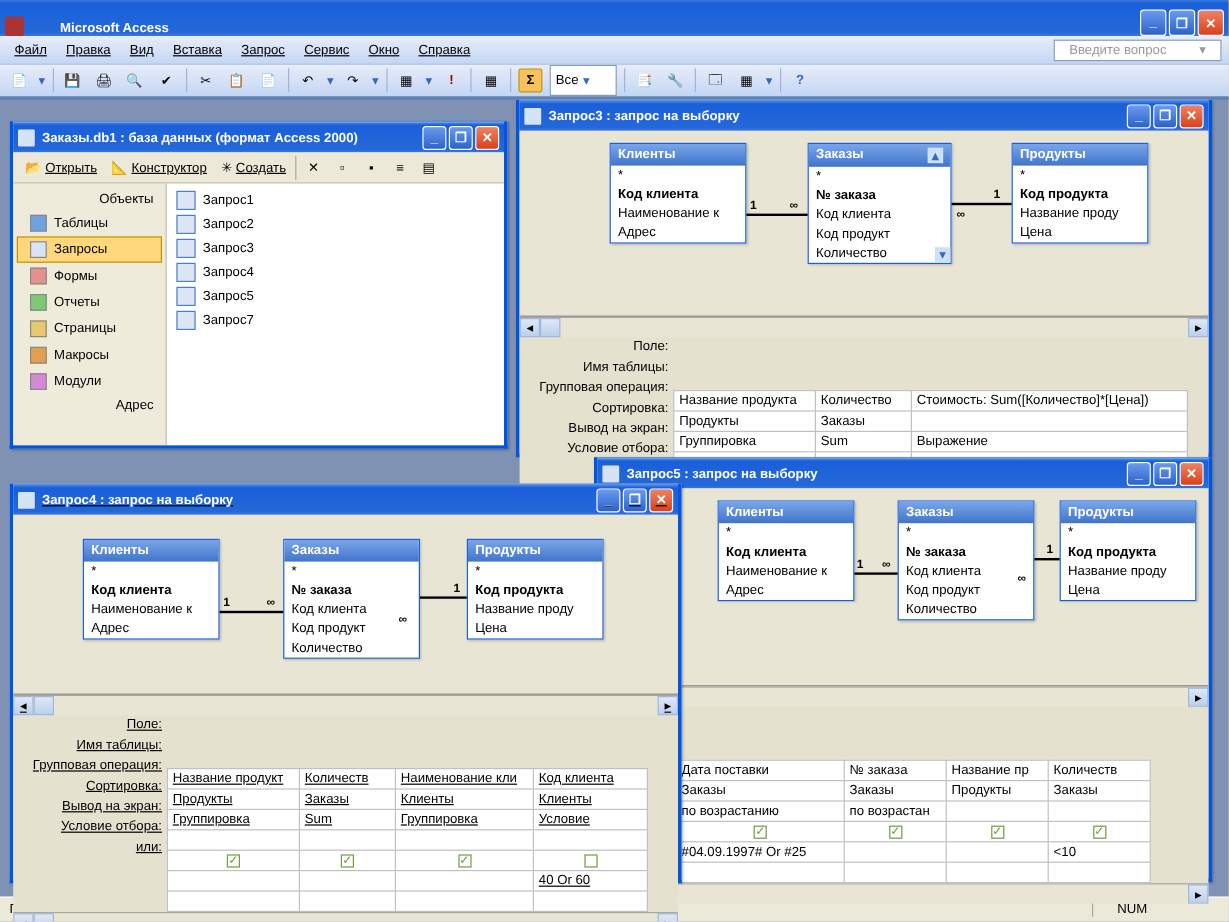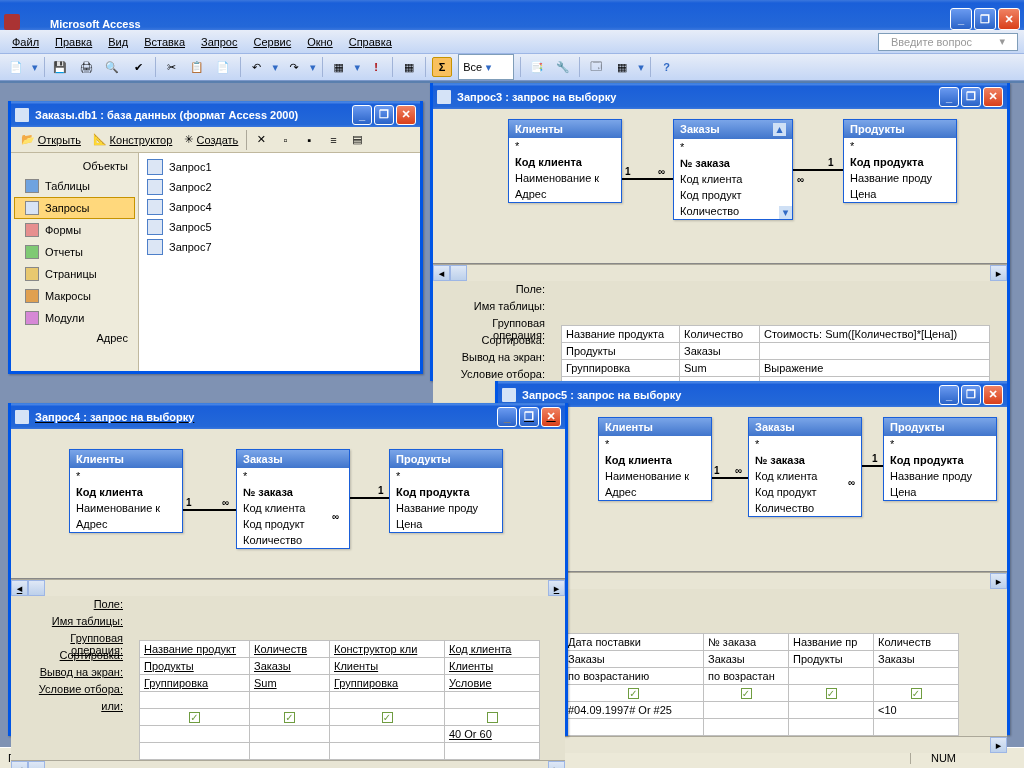--- a/index.html
+++ b/index.html
@@ -56,21 +56,21 @@
 .joinlabel{position:absolute; font-size:10px; font-weight:bold;}
 .joinline{position:absolute; height:1.5px; background:#000;}
 
 .qwin .hscroll{height:17px; background:#e8e5d4; display:flex; border-top:1px solid #aca899;}
 .qwin .hscroll .sbtn{width:17px;height:16px; background:linear-gradient(#dfe8f6,#bcd0eb); border:1px solid #9db6e5; display:flex;align-items:center;justify-content:center;}
 .qwin .hscroll .sbtn.right{margin-left:auto;}
 .qwin .hscroll .sthumb{width:17px;height:16px;background:linear-gradient(#dfe8f6,#bcd0eb);border:1px solid #9db6e5;}
 
 .qgrid { display: flex; background:#e4e1cf; }
 .qgrid .labels { width: 128px; text-align: right; padding-top:0;}
-.qgrid .labels div { height: 17px; padding: 2px 16px; }
+.qgrid .labels div { height: 17px; padding: 2px 4px; }
 .qgrid table { border-collapse: collapse; background:#ffffff;margin-top:44px; }
 .qgrid td, .qgrid th { border: 1px solid #c0c0c0; height: 17px; padding: 1px 4px; text-align: left; font-weight:normal; min-width:80px; overflow:hidden; white-space:nowrap;}
 .qgrid .chk { display:inline-block; width:11px;height:11px; border:1px solid #6f9c40; color:#6f9c40; line-height:9px; text-align:center; font-size:10px;}
 
 
 .statusbar { height: 21px; background: #ece9d8; border-top: 1px solid #fff; display: flex; align-items: center; padding: 0 8px; }
 .statusbar .cell { margin-left:auto; border-left:1px solid #aca899; padding:0 20px; }
 </style>
 </head>
 <body>
@@ -206,20 +206,24 @@
         <div class="litem">
             <div class="licon"></div>
             <span>Запрос1</span>
           </div>
         <div class="litem">
             <div class="licon"></div>
             <span>Запрос2</span>
           </div>
         <div class="litem">
             <div class="licon"></div>
+            <span>Запрос3</span>
+          </div>
+        <div class="litem">
+            <div class="licon"></div>
             <span>Запрос4</span>
           </div>
         <div class="litem">
             <div class="licon"></div>
             <span>Запрос5</span>
           </div>
         <div class="litem">
             <div class="licon"></div>
             <span>Запрос7</span>
           </div>
@@ -499,21 +503,21 @@
           <div>Сортировка:</div>
           <div>Вывод на экран:</div>
           <div>Условие отбора:</div>
           <div>или:</div>
       </div>
       <table>
         <tbody>
             <tr>
               <td style="width:110px">Название продукт</td>
               <td style="width:70px">Количеств</td>
-              <td style="width:115px">Конструктор кли</td>
+              <td style="width:115px">Наименование кли</td>
               <td style="width:95px">Код клиента</td>
             </tr>
         <tr>
               <td>Продукты</td>
               <td>Заказы</td>
               <td>Клиенты</td>
               <td>Клиенты</td>
             </tr>
         <tr>
               <td>Группировка</td>

